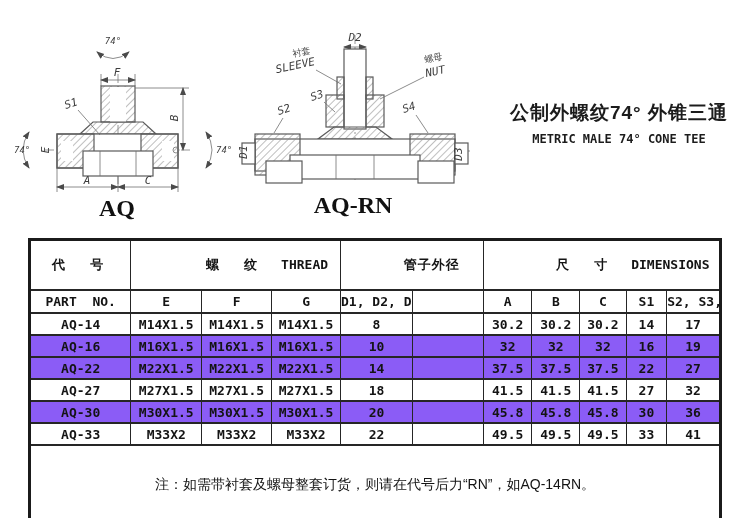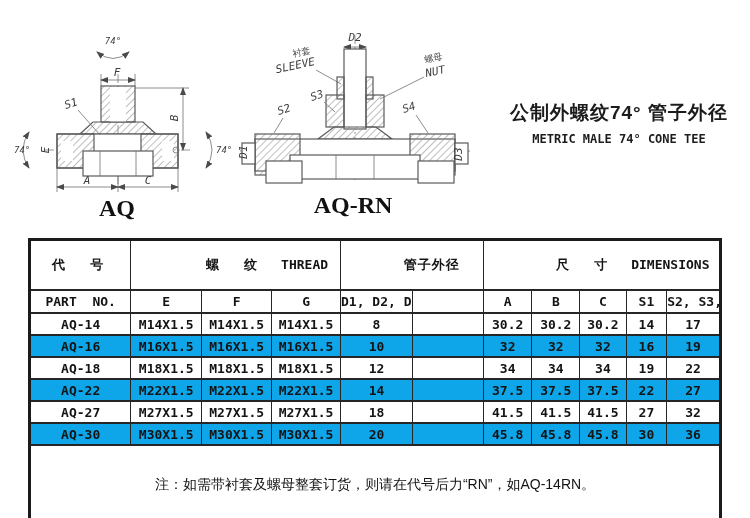--- a/index.html
+++ b/index.html
@@ -29,21 +29,21 @@
     border-left:1px solid #262626;border-right:1px solid #262626;
     border-top:2px solid #262626;border-bottom:2px solid #262626;
     text-align:center;vertical-align:middle;padding:0;
     font-family:"DejaVu Sans Mono","Liberation Mono",monospace;
     font-size:13px;font-weight:bold;color:#141414;white-space:pre;overflow:hidden;
   }
   #spec-table{border:3px solid #1b1b1b;}
   tr.hrow1 td{height:24px;font-size:14px;}
   tr.hrow2 td{height:21px;}
   tr.drow td{height:20px;}
-  tr.shade td{background:#0ea5e9;}
+  tr.shade td{background:#8b5cf6;}
   .hgroup{display:inline-flex;align-items:baseline;gap:2px;}
   .hcn{font-family:"Liberation Sans",sans-serif;font-weight:bold;letter-spacing:6px;}
   .hcn2{font-family:"Liberation Sans",sans-serif;font-weight:bold;letter-spacing:1px;}
   .hen{font-family:"DejaVu Sans Mono","Liberation Mono",monospace;font-weight:bold;margin-left:16px;}
   td.note-cell{
     text-align:left;vertical-align:top;padding:3px 6px 4px 6px;height:60px;white-space:normal;
   }
   #note-line1{font-family:"Liberation Sans",sans-serif;font-size:14px;font-weight:normal;white-space:nowrap;}
 </style>
 </head>
@@ -165,21 +165,21 @@
   <text class="dimlbl" x="172" y="106" text-anchor="middle" transform="rotate(-18 172 106)">S4</text>
   <line class="thin" x1="178" y1="110" x2="190" y2="128"></line>
 
   <text class="dimlbl" x="9" y="147" text-anchor="middle" transform="rotate(-90 9 147)">D1</text>
   <text class="dimlbl" x="224" y="149" text-anchor="middle" transform="rotate(-90 224 149)">D3</text>
 
   <text class="caption" x="115" y="208" text-anchor="middle">AQ-RN</text>
 </svg>
 
 <div id="title-block">
-  <div id="title-cn">公制外螺纹74° 管子外径</div>
+  <div id="title-cn">公制外螺纹74° 外锥三通</div>
   <div id="title-en">METRIC MALE 74° CONE TEE</div>
 </div>
 
 <div id="spec-table-wrap">
 <table id="spec-table">
   <colgroup>
     <col style="width:100px">
         <col style="width:70px">
         <col style="width:69px">
         <col style="width:68px">
@@ -237,33 +237,20 @@
           <td>M16X1.5</td>
           <td>M16X1.5</td>
           <td>10</td>
           <td></td>
           <td>32</td>
           <td>32</td>
           <td>32</td>
           <td>16</td>
           <td>19</td>
         </tr>
-        <tr class="drow">
-          <td>AQ-18</td>
-          <td>M18X1.5</td>
-          <td>M18X1.5</td>
-          <td>M18X1.5</td>
-          <td>12</td>
-          <td></td>
-          <td>34</td>
-          <td>34</td>
-          <td>34</td>
-          <td>19</td>
-          <td>22</td>
-        </tr>
         <tr class="drow shade">
           <td>AQ-22</td>
           <td>M22X1.5</td>
           <td>M22X1.5</td>
           <td>M22X1.5</td>
           <td>14</td>
           <td></td>
           <td>37.5</td>
           <td>37.5</td>
           <td>37.5</td>
@@ -288,20 +275,33 @@
           <td>M30X1.5</td>
           <td>M30X1.5</td>
           <td>M30X1.5</td>
           <td>20</td>
           <td></td>
           <td>45.8</td>
           <td>45.8</td>
           <td>45.8</td>
           <td>30</td>
           <td>36</td>
+        </tr>
+        <tr class="drow">
+          <td>AQ-33</td>
+          <td>M33X2</td>
+          <td>M33X2</td>
+          <td>M33X2</td>
+          <td>22</td>
+          <td></td>
+          <td>49.5</td>
+          <td>49.5</td>
+          <td>49.5</td>
+          <td>33</td>
+          <td>41</td>
         </tr>
         <tr>
       <td colspan="11" class="note-cell">
         <div id="note-line1">注：如需带衬套及螺母整套订货，则请在代号后力“RN”，如AQ-14RN。</div>
         
         
       </td>
     </tr>
   </tbody>
 </table>

